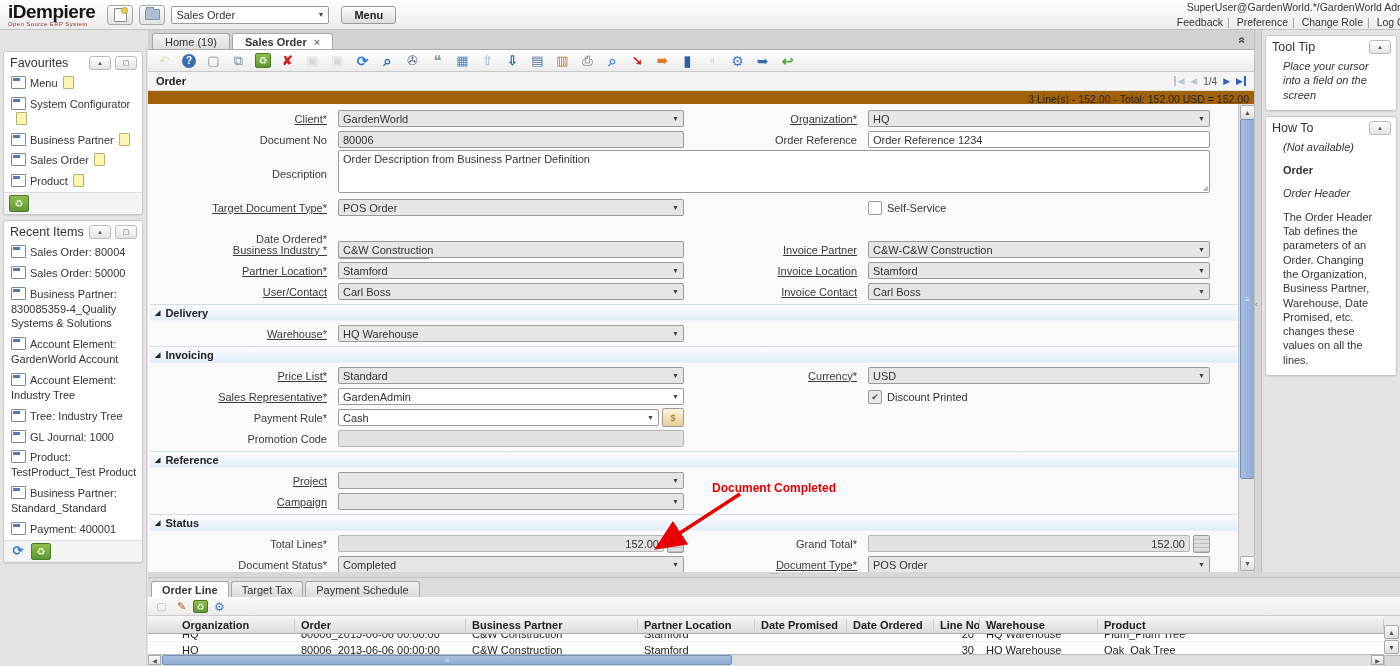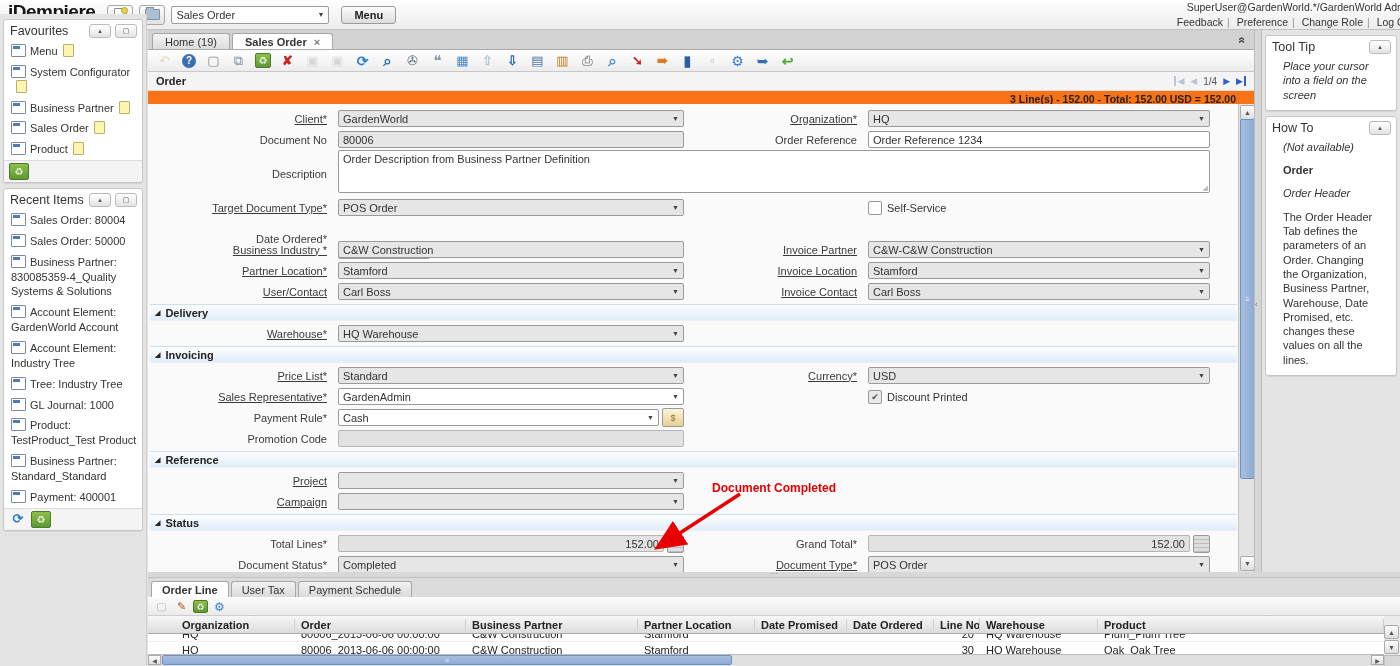--- a/index.html
+++ b/index.html
@@ -20,21 +20,21 @@
   .wsel{width:158px;height:18px;border:1px solid #9b9b9b;border-radius:2px;background:#fff;display:flex;align-items:center;
         padding:0 4px;box-sizing:border-box;}
   .wsel .caret{margin-left:auto;}
   .menubtn{margin-left:6px;padding:2px 12px;border:1px solid #9b9b9b;border-radius:3px;font-weight:bold;font-size:11px;
            background:linear-gradient(#fdfdfd,#dcdcdc);color:#222;}
   .userbox{margin-left:auto;text-align:right;font-size:10.5px;line-height:1.35;padding-right:0;margin-right:-14px;white-space:nowrap;}
   .userbox .links a{color:#333;text-decoration:none;cursor:pointer;}
   .userbox .sep{color:#999;margin:0 4px;}
   .caret{font-size:7px;color:#444;}
   
-  .lsb{position:absolute;left:0;top:14px;width:147px;bottom:0;background:#e4e4e4;border-right:1px solid #cfcfcf;box-sizing:border-box;}
+  .lsb{position:absolute;left:0;top:46px;width:147px;bottom:0;background:#e4e4e4;border-right:1px solid #cfcfcf;box-sizing:border-box;}
   .panel{background:#fff;border:1px solid #c6c6c6;border-radius:3px;box-shadow:0 1px 1px rgba(0,0,0,.07);margin:5px 3px;overflow:hidden;}
   .phead{display:flex;align-items:center;padding:4px 5px 3px 6px;font-size:12.5px;color:#333;}
   .pbtn{margin-left:4px;width:22px;height:14px;border:1px solid #bbb;border-radius:3px;background:linear-gradient(#fff,#e3e3e3);
         font-size:7px;color:#555;display:inline-flex;align-items:center;justify-content:center;padding:0;}
   .pbtn:first-of-type{margin-left:auto;}
   .sitem{display:block;padding:3px 4px 3px 7px;line-height:1.35;cursor:pointer;}
   .winic{display:inline-block;width:13px;height:11px;border:1px solid #7a8aa0;background:#fff;border-radius:1px;position:relative;
          vertical-align:-2px;margin-right:4px;}
   .winic::before{content:"";position:absolute;left:1px;top:1px;width:7px;height:3px;background:#4f7ab8;}
   .noteic{display:inline-block;width:9px;height:11px;background:#fdf6b0;border:1px solid #b8ae6e;border-radius:1px;vertical-align:-2px;margin-left:5px;}
@@ -78,22 +78,22 @@
   .c-export{color:#2f6fb0;font-size:14px;}
   .c-end{color:#57a639;font-size:14px;font-weight:bold;}
   .titlebar{height:18px;background:#f4f4f4;border-bottom:1px solid #ddd;display:flex;align-items:center;padding:0 8px;}
   .otitle{font-weight:bold;color:#222;}
   .pager{margin-left:auto;display:flex;align-items:center;gap:6px;font-size:10px;color:#555;}
   .pgbtn{font-size:9px;cursor:pointer;}
   .pgbtn.on{color:#2b62c4;}
   .pgbtn.off{color:#b9c4d6;}
   .bar-l{border-left:2px solid currentColor;padding-left:1px;}
   .bar-r{border-right:2px solid currentColor;padding-right:1px;}
-  .statusline{height:15px;background:#f97316;border-bottom:1px solid #cfcfcf;display:flex;align-items:center;
-              justify-content:flex-end;padding-right:18px;font-weight:bold;font-size:10.5px;color:#222;}
+  .statusline{height:15px;background:#a16207;border-bottom:1px solid #cfcfcf;display:flex;align-items:center;
+              justify-content:flex-end;padding-right:5px;font-weight:normal;font-size:10.5px;color:#222;}
   
   .form{position:absolute;left:0;top:74px;right:0;bottom:0;background:#fafafa;overflow:hidden;}
   .frows{padding:4px 0 0 2px;}
   .frow{display:grid;grid-template-columns:182px 346px 172px 342px;gap:0 6px;align-items:center;height:21px;margin-right:19px;}
   .frow.desc{height:47px;align-items:flex-start;}
   .flabel{text-align:right;padding-right:5px;color:#3a3a3a;white-space:nowrap;}
   .u{text-decoration:underline;}
   .fld{height:17px;display:flex;align-items:center;border:1px solid #9a9a9a;border-radius:2px;background:#e6e6e6;
        padding:0 4px;box-sizing:border-box;cursor:pointer;overflow:hidden;white-space:nowrap;}
   .fld.white{background:#fff;}
@@ -555,21 +555,21 @@
         <div class="blk it">Order Header</div>
         <div class="blk">The Order Header Tab defines the parameters of an Order. Changing the Organization, Business Partner, Warehouse, Date Promised, etc. changes these values on all the lines.</div>
       </div>
     </div>
   </div>
 
   <div class="detail">
     <div class="dsplit">⋯</div>
     <div class="dtabs">
       <div class="dtab act">Order Line</div>
-      <div class="dtab">User Tax</div>
+      <div class="dtab">Target Tax</div>
       <div class="dtab">Payment Schedule</div>
     </div>
     <div class="dtools">
       <span class="dtool dis">▢</span>
       <span class="dtool d-edit">✎</span>
       <span class="dtool d-del">♻</span>
       <span class="dtool d-gear">⚙</span>
     </div>
 
     <div class="dgrid dhead">

